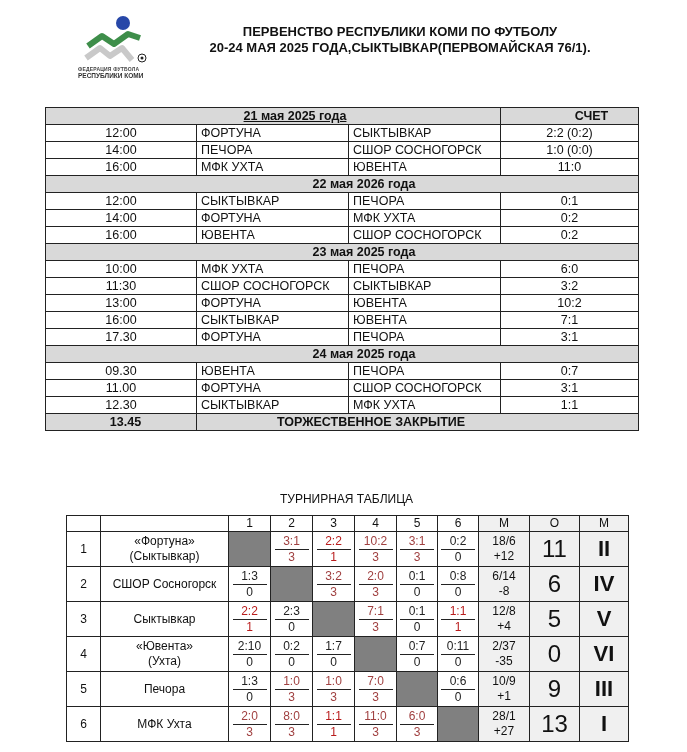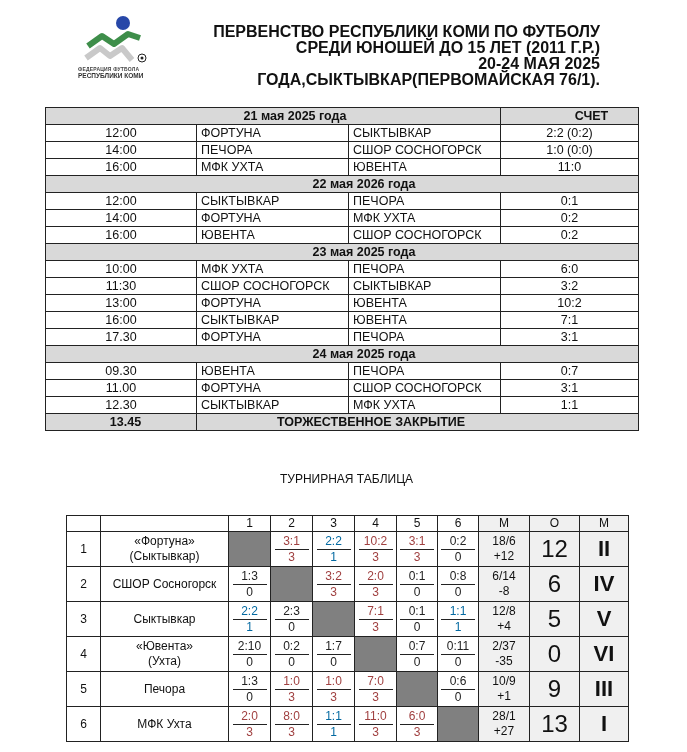--- a/index.html
+++ b/index.html
@@ -3,47 +3,47 @@
 <meta charset="utf-8">
 <style>
   html, body { margin: 0; padding: 0; background: #ffffff; }
   body { width: 687px; height: 752px; position: relative; overflow: hidden;
          font-family: "Liberation Sans", "DejaVu Sans", sans-serif; color: #111; }
 
   .logo { position: absolute; left: 78px; top: 14px; width: 86px; height: 68px; }
   .logo-text1 { position: absolute; left: 0; top: 52px; width: 70px; font-size: 5px; font-weight: bold; color: #444; letter-spacing: 0.2px; }
   .logo-text2 { position: absolute; left: 0; top: 58px; width: 80px; font-size: 6.5px; font-weight: bold; color: #333; }
 
-  .title { position: absolute; left: 200px; top: 24px; width: 400px; text-align: right;
-           font-weight: bold; font-size: 16px; line-height: 16px; }
+  .title { position: absolute; left: 200px; top: 24px; width: 400px; text-align: center;
+           font-weight: bold; font-size: 13px; line-height: 16px; }
 
   
   .sched { position: absolute; left: 45px; top: 107px; border-collapse: collapse; width: 593px;
            font-size: 12.5px; table-layout: fixed; }
   .sched td { border: 1px solid #222; height: 16px; padding: 0 4px; line-height: 16px; white-space: nowrap; }
   .sched .day td { background: #d9d9d9; font-weight: bold; text-align: center; padding-left: 48px; }
   .sched .c-time { text-align: center; }
   .sched .c-team { text-align: left; }
   .sched .c-score { text-align: center; }
   .sched .closing td { background: #d9d9d9; font-weight: bold; padding-left: 13px; }
 
-  .stand-title { position: absolute; left: 66px; top: 472px; width: 561px; text-align: center; font-size: 12px; }
+  .stand-title { position: absolute; left: 66px; top: 492px; width: 561px; text-align: center; font-size: 12px; }
   .stand { position: absolute; left: 66px; top: 515px; border-collapse: collapse; table-layout: fixed;
            font-size: 12px; }
   .stand td { border: 1px solid #222; text-align: center; padding: 0; vertical-align: middle; }
   .stand tr.hdr td { height: 15px; line-height: 15px; }
   .stand tr.row td { height: 34px; }
   .stand .gray { background: #808080; }
   .stand .light { background: #f0f0f0; }
   .stand .team { line-height: 15px; }
   .cell { display: inline-block; width: 34px; }
   .cell .top { display: block; border-bottom: 1px solid #222; line-height: 15px; }
   .cell .bot { display: block; line-height: 15px; }
   .red { color: #a04040; }
-  .green { color: #0369a1; }
+  .green { color: #b91c1c; }
   .blk { color: #222; }
   .md { line-height: 15px; font-size: 12px; }
   .pts { font-size: 24px; }
   .place { font-size: 22px; font-weight: bold; }
 </style>
 </head>
 <body>
 
 <div class="logo">
   <svg width="86" height="52" viewBox="0 0 86 52">
@@ -52,34 +52,33 @@
     <polyline points="8,44 22,34 32,42 44,34 54,46" fill="none" stroke="#c9c9c9" stroke-width="6" stroke-linejoin="round"></polyline>
     <circle cx="64" cy="44" r="4" fill="#fff" stroke="#222" stroke-width="1"></circle>
     <circle cx="64" cy="44" r="1.5" fill="#222"></circle>
   </svg>
   <div class="logo-text1">ФЕДЕРАЦИЯ ФУТБОЛА</div>
   <div class="logo-text2">РЕСПУБЛИКИ КОМИ</div>
 </div>
 
 <div class="title">
   <div>ПЕРВЕНСТВО РЕСПУБЛИКИ КОМИ ПО  ФУТБОЛУ</div>
-  <div>СРЕДИ ЮНОШЕЙ ДО 15 ЛЕТ (2011 Г.Р.)</div>
   <div>20-24 МАЯ 2025 ГОДА,СЫКТЫВКАР(ПЕРВОМАЙСКАЯ 76/1).</div>
 </div>
 
 <table class="sched">
   <colgroup>
       <col style="width:151px">
       <col style="width:152px">
       <col style="width:152px">
       <col style="width:138px">
     </colgroup>
   <tbody id="sched-body">
       <tr class="day">
-        <td colspan="3" style="">21 мая 2025 года</td>
+        <td colspan="3" style=" text-decoration: underline;">21 мая 2025 года</td>
         <td>СЧЕТ</td>
       </tr>
       <tr>
         <td class="c-time">12:00</td>
         <td class="c-team">ФОРТУНА</td>
         <td class="c-team">СЫКТЫВКАР</td>
         <td class="c-score">2:2 (0:2)</td>
       </tr>
       <tr>
         <td class="c-time">14:00</td>
@@ -213,21 +212,21 @@
         <td class="gray"></td>
         <td><span class="cell red"><span class="top">3:1</span><span class="bot">3</span></span></td>
         <td><span class="cell green"><span class="top">2:2</span><span class="bot">1</span></span></td>
         <td><span class="cell red"><span class="top">10:2</span><span class="bot">3</span></span></td>
         <td><span class="cell red"><span class="top">3:1</span><span class="bot">3</span></span></td>
         <td><span class="cell blk"><span class="top">0:2</span><span class="bot">0</span></span></td>
         <td class="light md">
           <div>18/6</div>
           <div>+12</div>
         </td>
-        <td class="light pts">12</td>
+        <td class="light pts">11</td>
         <td class="light place">II</td>
       </tr>
       <tr class="row">
         <td>2</td>
         <td class="team">
           <div>СШОР Сосногорск</div>
         </td>
         <td><span class="cell blk"><span class="top">1:3</span><span class="bot">0</span></span></td>
         <td class="gray"></td>
         <td><span class="cell red"><span class="top">3:2</span><span class="bot">3</span></span></td>

